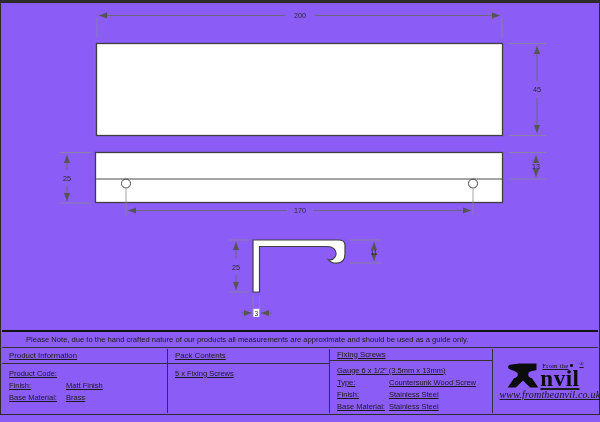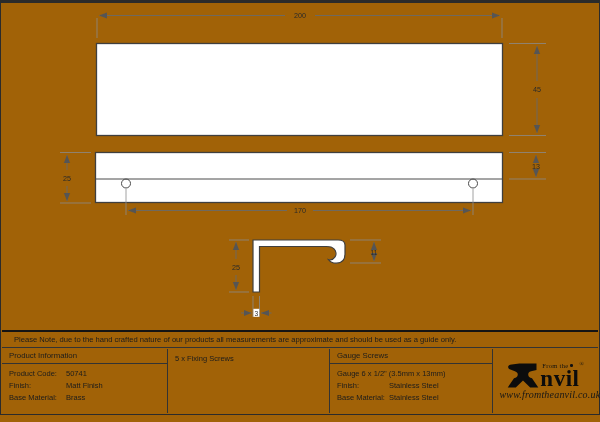--- a/index.html
+++ b/index.html
@@ -1,31 +1,31 @@
 <!DOCTYPE html>
 <html><head>
 <meta charset="utf-8">
 <style>
   html,body{margin:0;padding:0;background:#fff;}
-  .page{position:relative;width:600px;height:422px;background:#a16207;overflow:hidden;
+  .page{position:relative;width:600px;height:422px;background:#8b5cf6;overflow:hidden;
         font-family:"Liberation Sans",sans-serif;color:#1c1c1c;}
   .frame{position:absolute;left:0;top:0;right:0;bottom:7px;
          border:1.5px solid #2b2b2b;border-top-width:3px;pointer-events:none;}
   svg.drawing{position:absolute;left:0;top:0;}
   svg.drawing text{font-family:"Liberation Sans",sans-serif;font-size:7.2px;fill:#2a2a2a;}
   .dimline{stroke:#6a6a6a;stroke-width:0.9;fill:none;}
   .extline{stroke:#8a8a8a;stroke-width:0.8;fill:none;}
   .shape{stroke:#3f3f3f;stroke-width:1.3;fill:#fff;}
   .thin{stroke:#4a4a4a;stroke-width:1;fill:none;}
 
   .note-bar{position:absolute;left:2px;right:2px;top:330px;height:15px;
             border-top:2.5px solid #141414;border-bottom:1.2px solid #333;
-            display:flex;align-items:center;padding-left:12px;font-size:7.6px;}
+            display:flex;align-items:center;padding-left:24px;font-size:7.6px;}
   .info-table{position:absolute;left:2px;right:2px;top:348.5px;height:64px;display:flex;}
-  .col{border-right:1.2px solid #333;display:flex;flex-direction:column;}
+  .col{border-right:1.2px solid #333;display:flex;flex-direction:column;text-decoration:underline;}
   .col-product{width:165px;}
   .col-pack{width:161px;}
   .col-screws{width:162px;}
   .col-logo{flex:1;border-right:none;display:flex;align-items:center;justify-content:center;}
   .col-header{height:14px;border-bottom:1.2px solid #333;display:flex;align-items:center;
               padding-left:7px;font-size:7.8px;}
   .col-body{padding:4px 0 0 7px;font-size:7.5px;line-height:12px;}
   .kv{display:flex;}
   .kv .k{width:57px;}
   .col-screws .kv .k{width:52px;}
@@ -146,44 +146,48 @@
     <span>Please Note, due to the hand crafted nature of our products all measurements are approximate and should be used as a guide only.</span>
   </div>
 
   <div class="info-table">
 
     <div class="col col-product">
       <div class="col-header">Product Information</div>
       <div class="col-body">
         <div class="kv">
           <span class="k">Product Code:</span>
-          <span class="v">50741</span>
         </div>
         <div class="kv">
           <span class="k">Finish:</span>
           <span class="v">Matt Finish</span>
         </div>
         <div class="kv">
           <span class="k">Base Material:</span>
           <span class="v">Brass</span>
         </div>
       </div>
     </div>
 
     <div class="col col-pack">
+      <div class="col-header">Pack Contents</div>
       <div class="col-body">
         <div>5 x Fixing Screws</div>
       </div>
     </div>
 
     <div class="col col-screws">
-      <div class="col-header">Gauge Screws</div>
+      <div class="col-header">Fixing Screws</div>
       <div class="col-body">
         <div class="kv">
           <span class="v">Gauge 6 x 1/2" (3.5mm x 13mm)</span>
+        </div>
+        <div class="kv">
+          <span class="k">Type:</span>
+          <span class="v">Countersunk Wood Screw</span>
         </div>
         <div class="kv">
           <span class="k">Finish:</span>
           <span class="v">Stainless Steel</span>
         </div>
         <div class="kv">
           <span class="k">Base Material:</span>
           <span class="v">Stainless Steel</span>
         </div>
       </div>

